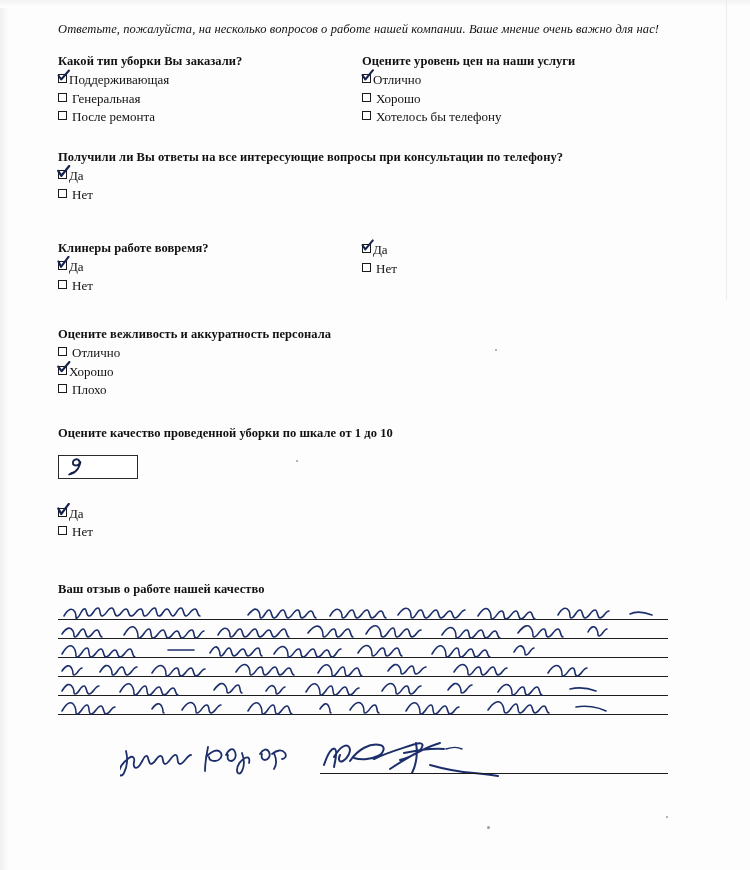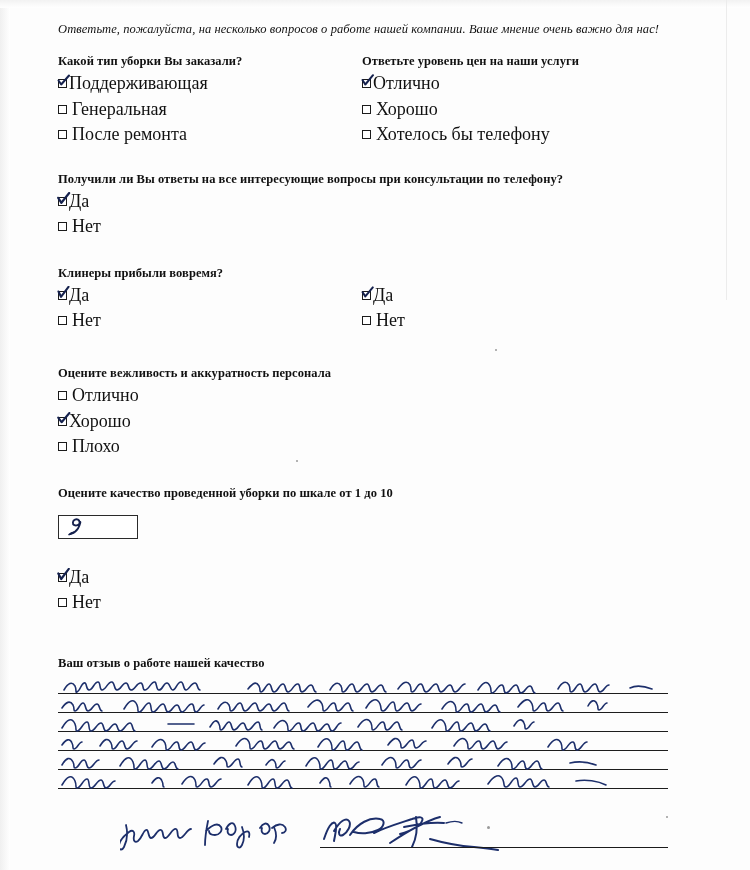--- a/index.html
+++ b/index.html
@@ -68,21 +68,21 @@
     font-size: 12.5px;
     font-weight: bold;
     letter-spacing: 0.05px;
     margin-bottom: 2px;
     white-space: nowrap;
   }
 
   .options { margin: 0; }
 
   .opt {
-    font-size: 18px;
+    font-size: 13px;
     line-height: 1.42;
     display: flex;
     align-items: baseline;
     position: relative;
     white-space: nowrap;
   }
 
   .cbox {
     display: inline-block;
     width: 7px;
@@ -101,21 +101,22 @@
     position: absolute;
     left: -2px;
     top: -6px;
     width: 14px;
     height: 14px;
     pointer-events: none;
   }
 
   .two-col {
     display: flex;
-    align-items: flex-end;
+    align-items: flex-start;
+    margin-top: 11px;
   }
   .col-left  { width: 304px; flex: 0 0 304px; }
   .col-right { flex: 1 1 auto; }
   .gap-md { height: 24px; }
   .gap-lg { height: 32px; }
 
   
   .rating-wrap { margin-top: 14px; }
   .rating-box {
     width: 78px;
@@ -222,21 +223,21 @@
 
         <div class="opt">
           <span class="cbox"></span>
           <span>После ремонта</span>
         </div>
 
       </div>
     </div>
 
     <div class="col-right">
-      <div class="q-title">Ответьте уровень цен на наши услуги</div>
+      <div class="q-title">Оцените уровень цен на наши услуги</div>
       <div class="options">
 
         <div class="opt checked">
           <span class="cbox">
             <svg class="inkcheck" viewBox="0 0 14 14">
               <path class="ink ink-dark" d="M1.5 6 L4.3 10.5 L12 1.2" stroke-width="2"></path>
             </svg>
           </span>
           <span>Отлично</span>
         </div>
@@ -272,21 +273,21 @@
         <span class="cbox"></span>
         <span>Нет</span>
       </div>
     </div>
   </div>
 
   <div class="gap-md"></div>
 
   <div class="two-col">
     <div class="col-left">
-      <div class="q-title">Клинеры прибыли вовремя?</div>
+      <div class="q-title">Клинеры работе вовремя?</div>
       <div class="options">
         <div class="opt checked">
           <span class="cbox">
             <svg class="inkcheck" viewBox="0 0 14 14">
               <path class="ink ink-dark" d="M1.5 5.5 L4.0 10.8 L11.5 0.8" stroke-width="2.1"></path>
             </svg>
           </span>
           <span>Да</span>
         </div>
         <div class="opt">

